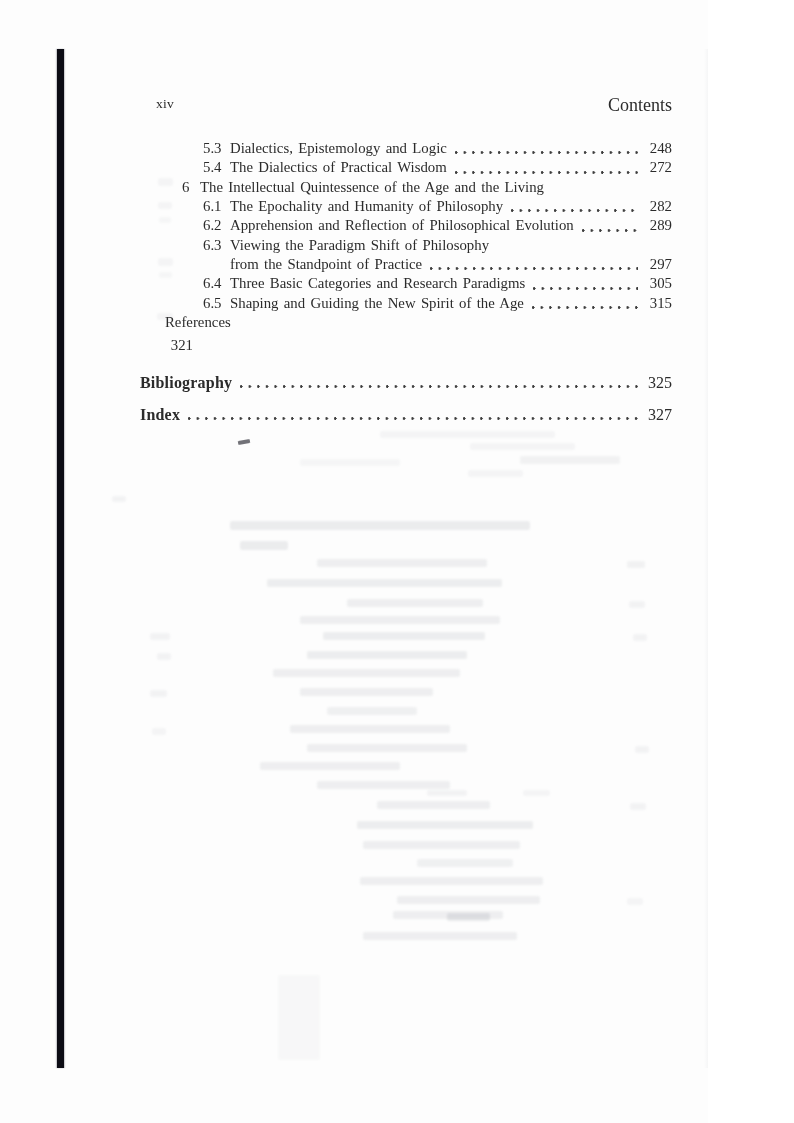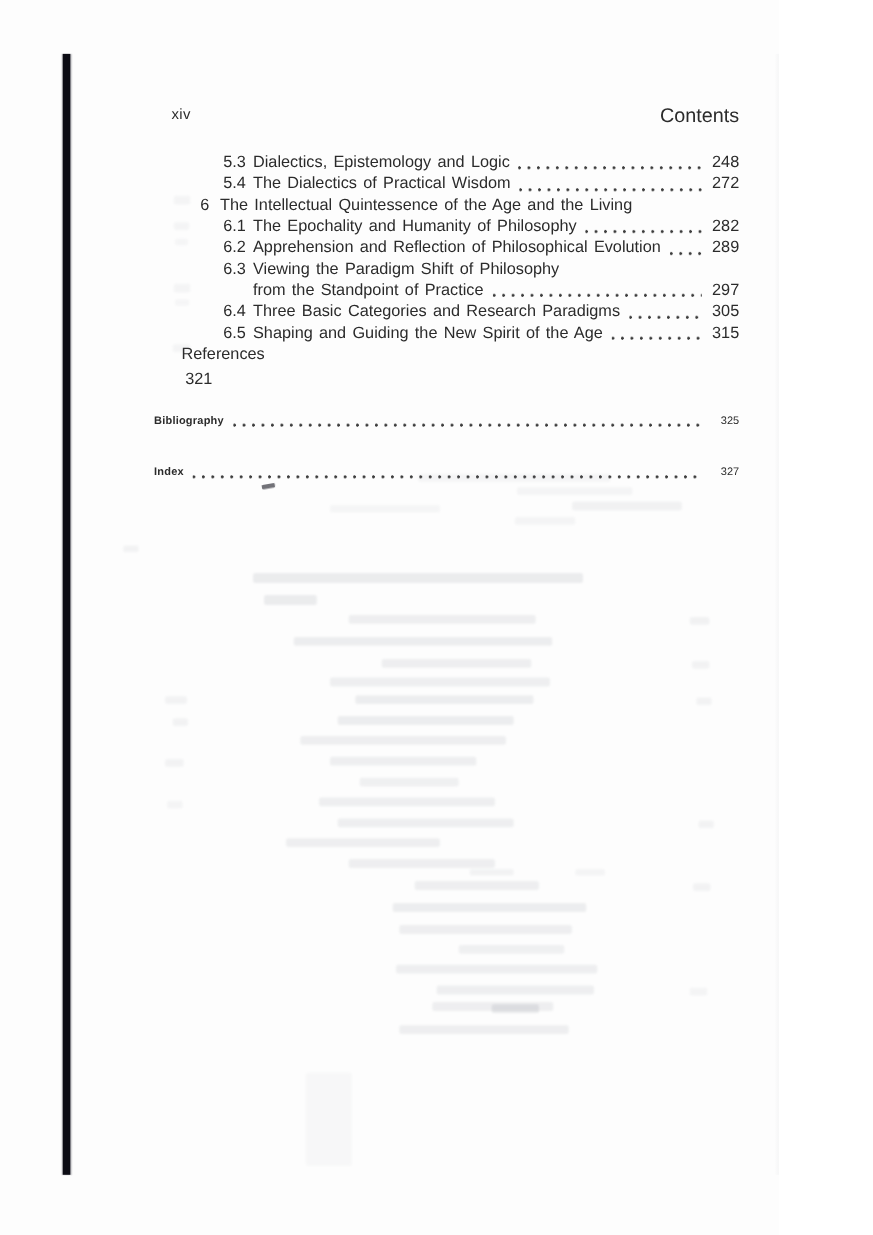--- a/index.html
+++ b/index.html
@@ -7,21 +7,21 @@
     --bar:#0c0c14;
     --band:#969da6;
     --paper:#fdfdfd;
   }
   html,body{margin:0;padding:0;background:#ffffff;}
   #page{
     position:relative;
     width:708px;height:1123px;
     background:var(--paper);
     overflow:hidden;
-    font-family:Liberation Sans, sans-serif;
+    font-family:Liberation Serif, serif;
     color:var(--ink);
   }
   
   .black-bar{
     position:absolute;left:57px;top:49px;width:7px;height:1019px;
     background:var(--bar);
     box-shadow:1px 0 1px rgba(120,120,130,.35), -1px 0 1px rgba(60,60,70,.25);
   }
   .right-band{
     position:absolute;left:704px;top:49px;width:33px;height:1019px;
@@ -59,22 +59,22 @@
     background-position:left bottom;
   }
   .row .pgnum{flex:none;min-width:28px;text-align:right;}
   .lv-chapter{padding-left:42px;}
   .lv-chapter .num{width:18px;}
   .lv-sub{padding-left:63px;}
   .lv-sub .num{width:27px;}
   .lv-cont{padding-left:90px;}
   .lv-contch{padding-left:60px;}
   .lv-ref{padding-left:25px;flex-direction:column;}
-  .lv-top{padding-left:0;margin-top:17px;font-size:10px;}
-  .lv-top:last-child{margin-top:28px;}
+  .lv-top{padding-left:0;margin-top:17px;font-size:16px;}
+  .lv-top:last-child{margin-top:13px;}
   .lv-top .title{font-weight:bold;letter-spacing:.2px;}
   
   .ghost{
     position:absolute;
     background:#6f7682;
     border-radius:2px;
     filter:blur(1.1px);
   }
   .dash-mark{
     position:absolute;

